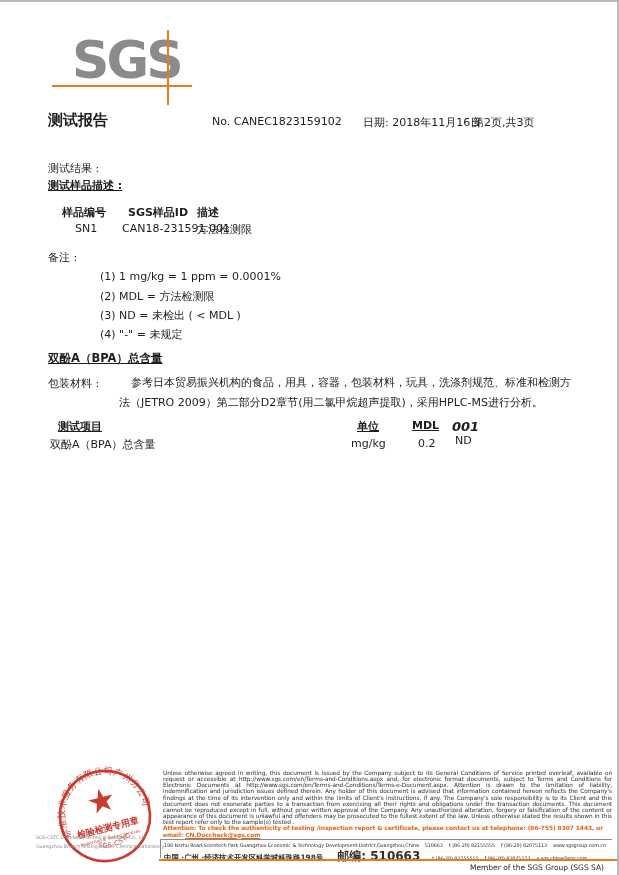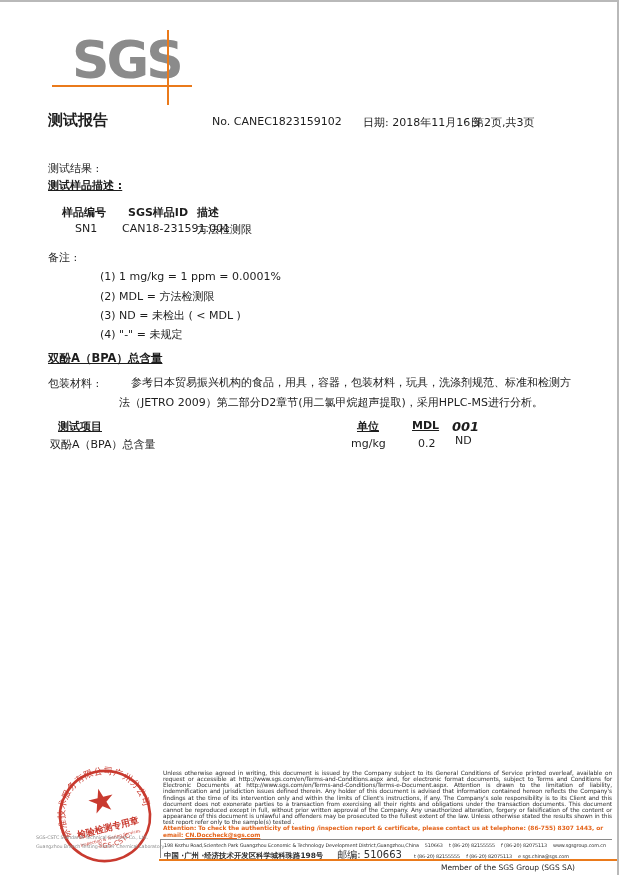--- a/index.html
+++ b/index.html
@@ -36,21 +36,21 @@
     width:449px; font-size:5.9px; line-height:6.6px; font-weight:bold;
     color:#e4641b; letter-spacing:-0.05px;
   }
   .att-email { text-decoration:underline; cursor:pointer; }
   .foot-sep { height:1px; background:#8a8a8a; }
   .foot-vline { width:1px; background:#8a8a8a; }
   .addr-row { display:flex; align-items:baseline; white-space:nowrap; color:#2f2f2f; }
   .addr-en { font-size:4.9px; letter-spacing:-0.1px; }
   .addr-en span { margin-right:6px; }
   .addr-cn-main { font-size:7.4px; font-weight:bold; margin-right:14px;text-align:center; }
-  .addr-cn-post { font-size:10px; font-weight:normal; margin-right:12px; }
+  .addr-cn-post { font-size:12px; font-weight:bold; margin-right:12px; }
   .addr-cn-small { font-size:4.9px; letter-spacing:-0.1px; }
   .orange-rule { height:2px; background:#ea7a1b; }
   .member { width:160px; font-size:7.5px; color:#222; text-align:center; }
   .company-lines { font-size:4.8px; line-height:8.8px; color:#8e8e8e; letter-spacing:-0.1px; white-space:nowrap; }
 </style>
 </head>
 <body>
 
 <div class="page">
 
@@ -133,15 +133,15 @@
   </div>
   <div class="abs addr-row" style="left:164px; top:846px; width:448px;">
     <span class="addr-cn-main">中国 ·广州 ·经济技术开发区科学城科珠路198号</span>
     <span class="addr-cn-post">邮编: 510663</span>
     <span class="addr-cn-small">t (86-20) 82155555</span>
     <span class="addr-cn-small" style="margin-left:6px;">f (86-20) 82075113</span>
     <span class="addr-cn-small" style="margin-left:6px;">e sgs.china@sgs.com</span>
   </div>
 
   <div class="abs orange-rule" style="left:159px; top:857px; width:458px;"></div>
-  <div class="abs member" style="left:428px; top:861px;">Member of the SGS Group (SGS SA)</div>
+  <div class="abs member" style="left:457px; top:861px;">Member of the SGS Group (SGS SA)</div>
 
 </div>
 
 </body></html>

